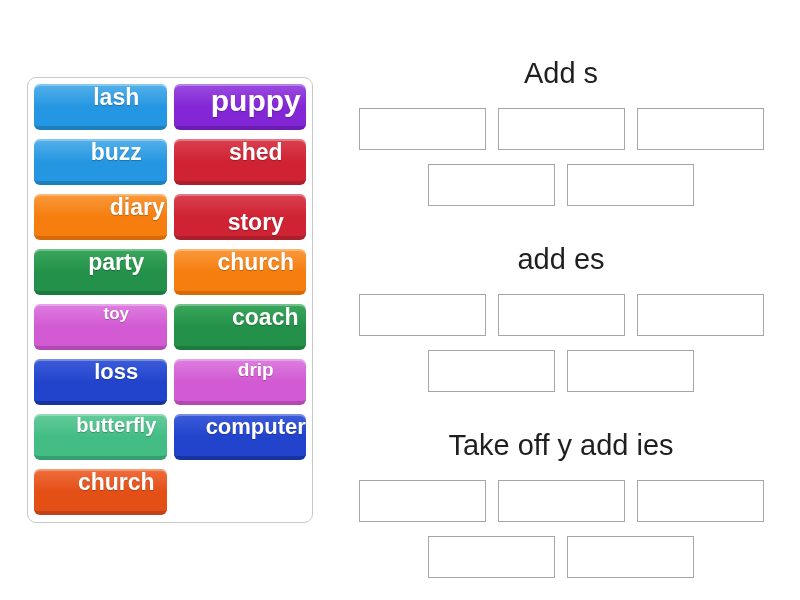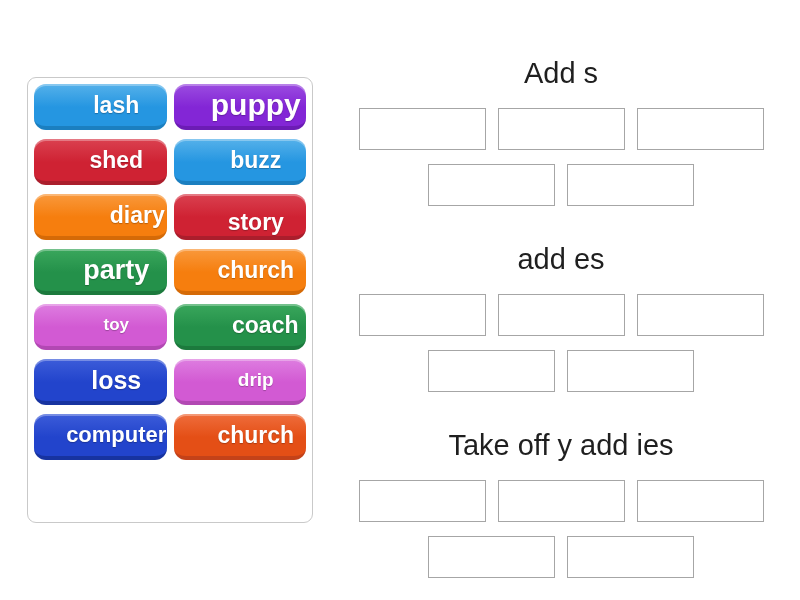--- a/index.html
+++ b/index.html
@@ -8,21 +8,21 @@
     font-family:"Liberation Sans",sans-serif;
   }
   
   .tile-panel{
     position:absolute;left:27px;top:77px;width:286px;height:446px;
     box-sizing:border-box;border:1px solid #c9c9c9;border-radius:9px;background:#fff;
     padding:6px;display:grid;grid-template-columns:1fr 1fr;
     column-gap:7px;row-gap:9px;grid-auto-rows:46px;align-content:start;
   }
   .tile{
-    border-radius:12px;display:flex;align-items:center;justify-content:center;
+    border-radius:6px;display:flex;justify-content:center;
     color:#ffffff;font-weight:700;box-sizing:border-box;
     background:linear-gradient(180deg,var(--light) 0%,var(--base) 55%,var(--base) 100%);
     border-bottom:4px solid var(--dark);
     box-shadow:inset 0 2px 0 rgba(255,255,255,0.30);
     text-shadow:0 1px 1px rgba(0,0,0,0.25);
     cursor:grab;user-select:none;padding-left:32px;
   }
   
   .groups{position:absolute;left:348px;top:0;width:426px;height:600px;}
   .group{position:absolute;left:0;width:426px;margin-top:16px;}
@@ -41,49 +41,52 @@
 <body>
 
 <div class="stage">
   <div class="tile-panel" id="tile-panel">
       <div class="tile" style="--light: #55b1ea; --base: #2596e1; --dark: #1b7fc0;">
         <span style="font-size: 23px;">lash</span>
       </div>
       <div class="tile" style="--light: #9b4ce0; --base: #8326d6; --dark: #6c1cb5;">
         <span style="font-size: 30px;">puppy</span>
       </div>
+      <div class="tile" style="--light: #55b1ea; --base: #2596e1; --dark: #1b7fc0;">
+        <span style="font-size: 23px;">buzz</span>
+      </div>
       <div class="tile" style="--light: #da4150; --base: #cf2233; --dark: #ab1e2c;">
         <span style="font-size: 23px;">shed</span>
-      </div>
-      <div class="tile" style="--light: #55b1ea; --base: #2596e1; --dark: #1b7fc0;">
-        <span style="font-size: 23px;">buzz</span>
       </div>
       <div class="tile" style="--light: #f9993c; --base: #f67e0e; --dark: #d56a07;">
         <span style="font-size: 23px; margin-left: 42px;">diary</span>
       </div>
       <div class="tile" style="--light: #da4150; --base: #cf2233; --dark: #ab1e2c;">
         <span style="font-size: 23px; margin-top: 15px;">story</span>
       </div>
       <div class="tile" style="--light: #3aa75c; --base: #24914a; --dark: #1c7a3d;">
-        <span style="font-size: 27px;">party</span>
+        <span style="font-size: 23px;">party</span>
       </div>
       <div class="tile" style="--light: #f9993c; --base: #f67e0e; --dark: #d56a07;">
         <span style="font-size: 23px;">church</span>
       </div>
       <div class="tile" style="--light: #de7de0; --base: #d25ad3; --dark: #b248b3;">
         <span style="font-size: 17px;">toy</span>
       </div>
       <div class="tile" style="--light: #3aa75c; --base: #24914a; --dark: #1c7a3d;">
         <span style="font-size: 23px; margin-left: 19px;">coach</span>
       </div>
       <div class="tile" style="--light: #3c5cd9; --base: #2244cc; --dark: #1733a0;">
-        <span style="font-size: 25px;">loss</span>
+        <span style="font-size: 22px;">loss</span>
       </div>
       <div class="tile" style="--light: #de7de0; --base: #d25ad3; --dark: #b248b3;">
         <span style="font-size: 19px;">drip</span>
+      </div>
+      <div class="tile" style="--light: #63cb9b; --base: #44bd85; --dark: #35a06e;">
+        <span style="font-size: 20px;">butterfly</span>
       </div>
       <div class="tile" style="--light: #3c5cd9; --base: #2244cc; --dark: #1733a0;">
         <span style="font-size: 22px;">computer</span>
       </div>
       <div class="tile" style="--light: #ef6d3c; --base: #e44f16; --dark: #c44219;">
         <span style="font-size: 23px;">church</span>
       </div>
     </div>
   <div class="groups" id="groups">
       <div class="group g1">

